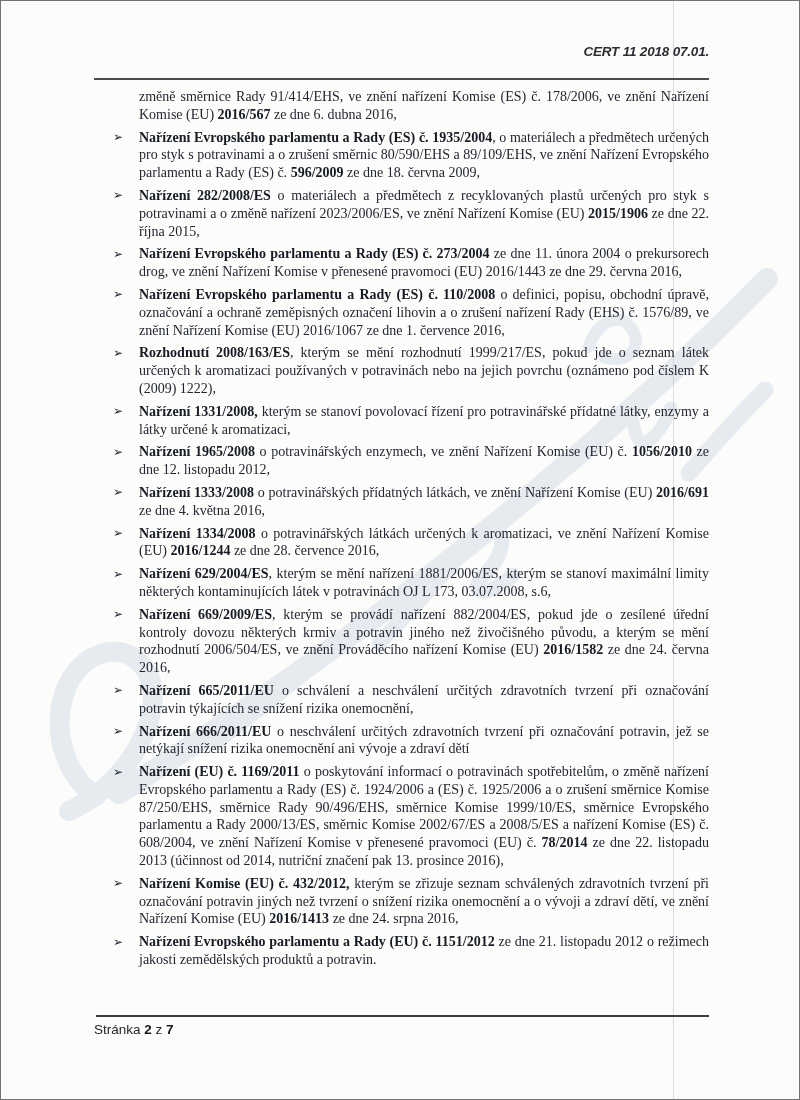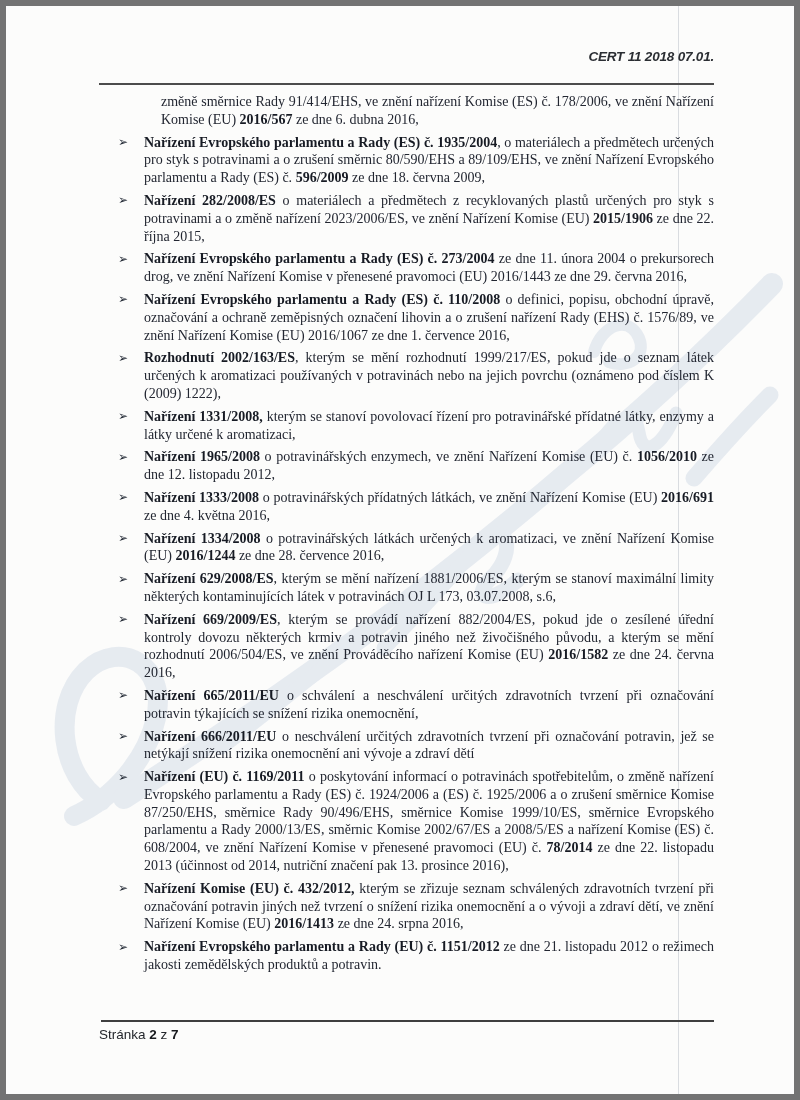--- a/index.html
+++ b/index.html
@@ -1,21 +1,21 @@
 <!DOCTYPE html>
 <html><head>
 <meta charset="utf-8">
 <style>
   html,body{margin:0;padding:0;background:#e9e9e7;}
   .page{
     position:relative;
     width:800px;height:1100px;
     margin:0 auto;
     background:#fcfcfb;
-    border:6px solid #737373;
+    border:1px solid #737373;
     box-sizing:border-box;
     overflow:hidden;
     font-family:"Liberation Serif", serif;
     color:#222631;
   }
   .watermark{position:absolute;left:0;top:0;z-index:0;pointer-events:none;}
   .scan-line{
     position:absolute;left:672px;top:0;width:1px;height:1100px;
     background:rgba(176,181,190,0.45);z-index:1;
   }
@@ -27,21 +27,21 @@
     letter-spacing:-0.2px;color:#2b2e33;
   }
   .top-rule{
     position:absolute;top:77px;left:93px;width:615px;height:2px;
     background:#4c4c4c;z-index:2;
   }
   .body-block{
     position:absolute;top:87px;left:138px;width:570px;z-index:2;
     font-size:14px;line-height:17.8px;text-align:justify;
   }
-  .intro{margin:0 0 5px 17px;}
+  .intro{margin:0 0 5px 0;}
   .item{position:relative;margin:0 0 5px 0;}
   .item .bullet{
     position:absolute;left:-26px;top:0.5px;
     font-size:12px;line-height:17.8px;color:#1d2430;
     font-family:"DejaVu Sans", sans-serif;
   }
   b{font-weight:700;color:#171b24;}
   .footer-rule{
     position:absolute;top:1014px;left:95px;width:613px;height:2px;
     background:#3f3f3f;z-index:2;
@@ -94,21 +94,21 @@
       <span class="item-text"><b>Nařízení Evropského parlamentu a Rady (ES) č. 273/2004</b> ze dne 11. února 2004 o prekursorech drog, ve znění Nařízení Komise v přenesené pravomoci (EU) 2016/1443 ze dne 29. června 2016,</span>
     </div>
 
     <div class="item">
       <span class="bullet">➢</span>
       <span class="item-text"><b>Nařízení Evropského parlamentu a Rady (ES) č. 110/2008</b> o definici, popisu, obchodní úpravě, označování a ochraně zeměpisných označení lihovin a o zrušení nařízení Rady (EHS) č. 1576/89, ve znění Nařízení Komise (EU) 2016/1067 ze dne 1. července 2016,</span>
     </div>
 
     <div class="item">
       <span class="bullet">➢</span>
-      <span class="item-text"><b>Rozhodnutí 2002/163/ES</b>, kterým se mění rozhodnutí 1999/217/ES, pokud jde o seznam látek určených k aromatizaci používaných v potravinách nebo na jejich povrchu (oznámeno pod číslem K (2009) 1222),</span>
+      <span class="item-text"><b>Rozhodnutí 2008/163/ES</b>, kterým se mění rozhodnutí 1999/217/ES, pokud jde o seznam látek určených k aromatizaci používaných v potravinách nebo na jejich povrchu (oznámeno pod číslem K (2009) 1222),</span>
     </div>
 
     <div class="item">
       <span class="bullet">➢</span>
       <span class="item-text"><b>Nařízení 1331/2008,</b> kterým se stanoví povolovací řízení pro potravinářské přídatné látky, enzymy a látky určené k aromatizaci,</span>
     </div>
 
     <div class="item">
       <span class="bullet">➢</span>
       <span class="item-text"><b>Nařízení 1965/2008</b> o potravinářských enzymech, ve znění Nařízení Komise (EU) č. <b>1056/2010</b> ze dne 12. listopadu 2012,</span>
@@ -119,21 +119,21 @@
       <span class="item-text"><b>Nařízení 1333/2008</b> o potravinářských přídatných látkách, ve znění Nařízení Komise (EU) <b>2016/691</b> ze dne 4. května 2016,</span>
     </div>
 
     <div class="item">
       <span class="bullet">➢</span>
       <span class="item-text"><b>Nařízení 1334/2008</b> o potravinářských látkách určených k aromatizaci, ve znění Nařízení Komise (EU) <b>2016/1244</b> ze dne 28. července 2016,</span>
     </div>
 
     <div class="item">
       <span class="bullet">➢</span>
-      <span class="item-text"><b>Nařízení 629/2008/ES</b>, kterým se mění nařízení 1881/2006/ES, kterým se stanoví maximální limity některých kontaminujících látek v potravinách  OJ L 173, 03.07.2008, s.6,</span>
+      <span class="item-text"><b>Nařízení 629/2004/ES</b>, kterým se mění nařízení 1881/2006/ES, kterým se stanoví maximální limity některých kontaminujících látek v potravinách  OJ L 173, 03.07.2008, s.6,</span>
     </div>
 
     <div class="item">
       <span class="bullet">➢</span>
       <span class="item-text"><b>Nařízení 669/2009/ES</b>, kterým se provádí nařízení  882/2004/ES, pokud jde o zesílené úřední kontroly dovozu některých krmiv a potravin jiného než živočišného původu, a kterým se mění rozhodnutí 2006/504/ES, ve znění Prováděcího nařízení Komise (EU) <b>2016/1582</b> ze dne 24. června 2016,</span>
     </div>
 
     <div class="item">
       <span class="bullet">➢</span>
       <span class="item-text"><b>Nařízení 665/2011/EU</b> o schválení a neschválení určitých zdravotních tvrzení při označování potravin týkajících se snížení rizika onemocnění,</span>

